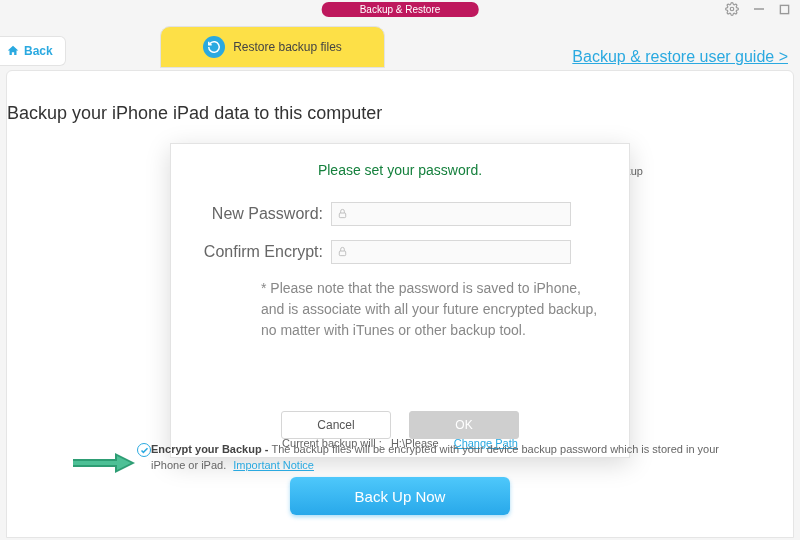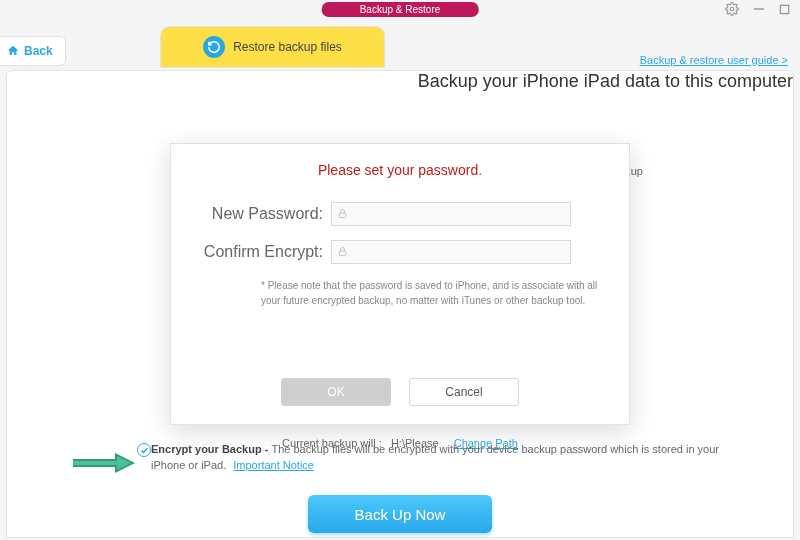--- a/index.html
+++ b/index.html
@@ -14,56 +14,56 @@
   
   .back-btn { position: absolute; top: 20px; left: 0; width: 66px; height: 30px; background: #fff; border: 1px solid #e3e3e3; border-left: none; border-radius: 0 6px 6px 0; display: flex; align-items: center; padding-left: 6px; gap: 4px; color: #2aa9e0; font-size: 12px; font-weight: 600; cursor: pointer; margin-top: 16px; }
   .back-btn svg { flex-shrink: 0; }
 
   
   .header-area { margin-top: 4px; height: 48px; position: relative; }
   .tabs { position: absolute; top: 4px; left: 160px; display: flex; }
   .tab { width: 225px; height: 42px; background: #fde047; border: 1px solid #e2e2e2; display: flex; align-items: center; justify-content: center; gap: 8px; font-size: 12px; color: #444; border-radius: 10px 10px 0 0; cursor: pointer; }
   .tab.active { background: #fff; border-bottom-color: #fff; }
   .tab-icon { width: 22px; height: 22px; border-radius: 50%; display: flex; align-items: center; justify-content: center; }
-  .guide-link { position: absolute; right: 12px; bottom: 4px; color: #2aa9e0; font-size: 11px; text-decoration: underline; cursor: pointer; padding-left: 21px; }
+  .guide-link { position: absolute; right: 12px; bottom: 4px; color: #2aa9e0; font-size: 16px; text-decoration: underline; cursor: pointer; padding-left: 21px; }
 
   
   .panel { margin: 0 6px; background: #fff; border: 1px solid #e5e5e5; border-radius: 6px 6px 0 0; height: 468px; position: relative; }
 
-  .page-title { text-align: right; font-size: 18px; color: #333; font-weight: 400; }
+  .page-title { text-align: left; font-size: 18px; color: #333; font-weight: 400; margin-top: 32px; }
   .thi { position: absolute; top: 94px; left: 174px; font-size: 11px; color: #666; }
   .kup { position: absolute; top: 94px; right: 150px; font-size: 11px; color: #666; }
 
   
   .modal { position: absolute; top: 72px; left: 50%; transform: translateX(-50%); width: 460px; background: #fff; border: 1px solid #e3e3e3; box-shadow: 0 6px 24px rgba(0,0,0,0.15); padding: 18px 30px 18px; }
-  .modal-title { text-align: center; font-size: 14px; color: #b91c1c; margin-bottom: 24px; }
+  .modal-title { text-align: center; font-size: 14px; color: #15803d; margin-bottom: 24px; }
   .field-row { display: flex; align-items: center; margin-bottom: 14px; }
   .field-label { width: 130px; text-align: right; padding-right: 8px; font-size: 16px; color: #666; }
   .field-input-wrap { position: relative; }
   .field-input { width: 240px; height: 24px; border: 1px solid #d8d8d8; background: #fafafa; padding-left: 24px; font-size: 11px; }
   .lock-ic { position: absolute; left: 6px; top: 50%; transform: translateY(-50%); color: #bbb; }
-  .modal-note { font-size: 10px; color: #888; line-height: 1.5; margin: 6px 0 0 60px; max-width: 340px; }
+  .modal-note { font-size: 14px; color: #888; line-height: 1.5; margin: 6px 0 0 60px; max-width: 340px; }
   .modal-note::before { content: "* "; }
   .modal-btns { margin-top: 70px; display: flex; justify-content: center; gap: 18px; }
   .btn { width: 110px; height: 28px; border-radius: 3px; font-size: 12px; cursor: pointer; border: 1px solid #d6d6d6; background: #fff; color: #555; }
   .btn.primary { background: #cfcfcf; color: #fff; border-color: #cfcfcf; }
 
   
   .path-row { position: absolute; bottom: 88px; left: 0; right: 0; text-align: center; font-size: 11px; color: #666; }
   .path-row a { color: #2aa9e0; text-decoration: underline; margin-left: 12px; cursor: pointer; }
   .encrypt-row { position: absolute; bottom: 64px; left: 130px; right: 40px; font-size: 11px; color: #666; display: flex; align-items: flex-start; line-height: 1.4; }
   .checkbox { width: 14px; height: 14px; border: 1px solid #2aa9e0; border-radius: 50%; display: flex; align-items: center; justify-content: center; flex-shrink: 0; cursor: pointer; margin-top: 1px; }
   .checkbox svg { display: block; }
   .encrypt-row b { color: #444; font-weight: 700; }
   .encrypt-row a { color: #2aa9e0; text-decoration: underline; cursor: pointer; margin-left: 4px; }
 
   
   .arrow-pointer { position: absolute; bottom: 58px; left: 64px; }
 
-  .backup-btn { position: absolute; bottom: 4px; left: 50%; transform: translateX(-50%); width: 184px; height: 38px; border: none; border-radius: 6px; background: linear-gradient(#4ec8fb, #28a8ea); color: #fff; font-size: 15px; cursor: pointer; box-shadow: 0 2px 4px rgba(40,168,234,0.4); }
+  .backup-btn { position: absolute; bottom: 22px; left: 50%; transform: translateX(-50%); width: 220px; height: 38px; border: none; border-radius: 6px; background: linear-gradient(#4ec8fb, #28a8ea); color: #fff; font-size: 15px; cursor: pointer; box-shadow: 0 2px 4px rgba(40,168,234,0.4); }
 </style>
 </head>
 <body>
 
 <div class="titlebar">
   <div class="titlebar-label">Backup &amp; Restore</div>
   <div class="winctrls">
     <span>
       <svg width="14" height="14" viewBox="0 0 24 24" fill="none" stroke="#999" stroke-width="2">
           <circle cx="12" cy="12" r="3"></circle>
@@ -135,22 +135,22 @@
               <path d="M8 11V7a4 4 0 1 1 8 0v4"></path>
             </svg>
         </span>
         <input type="password" class="field-input" style="">
       </div>
     </div>
 
     <div class="modal-note">Please note that the password is saved to iPhone, and is associate with all your future encrypted backup, no matter with iTunes or other backup tool.</div>
 
     <div class="modal-btns">
+      <button class="btn">Cancel</button>
       <button class="btn primary">OK</button>
-      <button class="btn">Cancel</button>
     </div>
   </div>
 
   <div class="path-row">
     <span>Current backup will :</span>&nbsp;&nbsp;
     <span>H:\Please</span>
     <a>Change Path</a>
   </div>
 
   <div class="encrypt-row">

